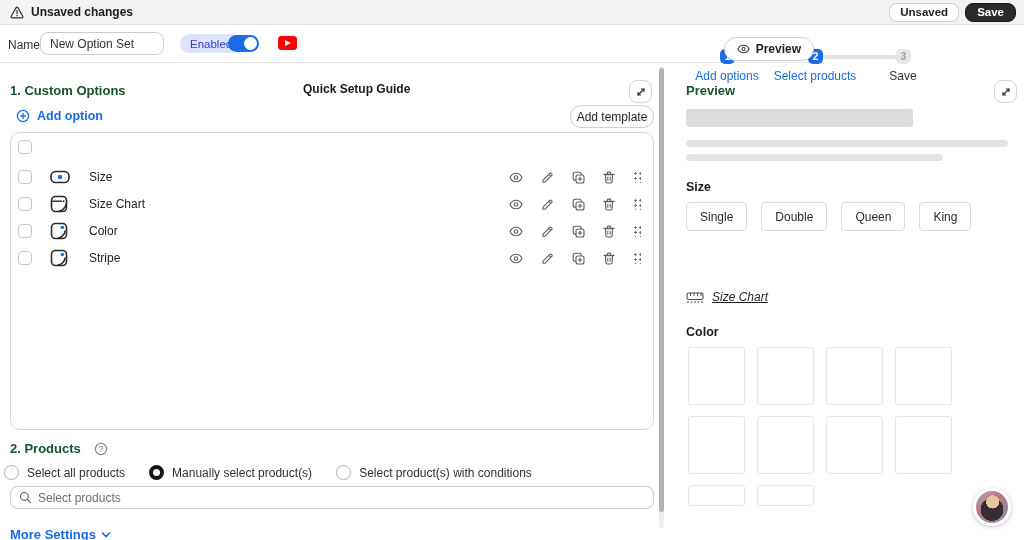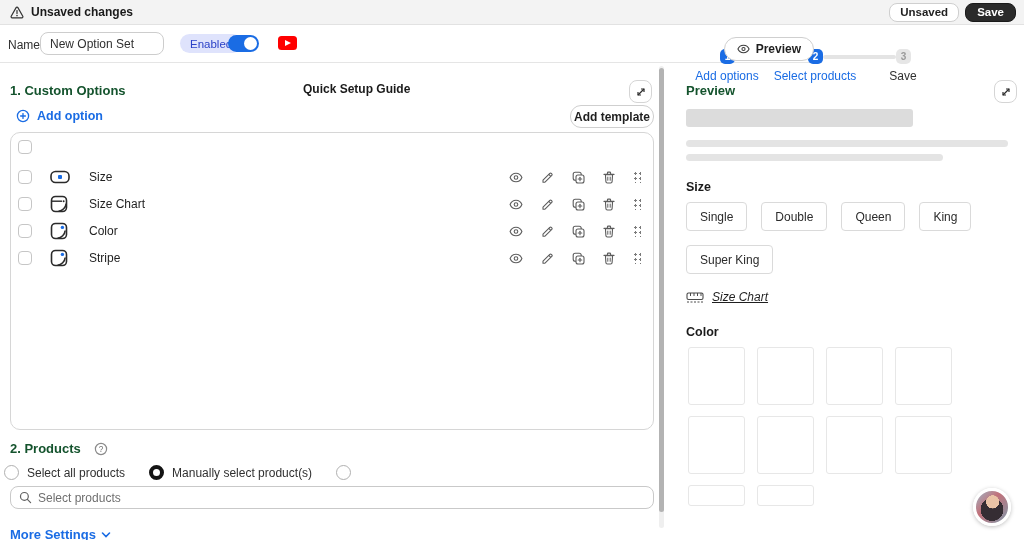--- a/index.html
+++ b/index.html
@@ -47,21 +47,21 @@
     border:1px solid #cfcfcf; border-radius:12px; display:flex; align-items:center; gap:6px;
     font-size:12px; font-weight:600; color:#1f1f1f; cursor:pointer; }
 
   
   .sec-title { font-size:13px; font-weight:700; color:#14532d; }
   .icon-btn { position:absolute; width:23px; height:23px; background:#fff; border:1px solid #d5d5d5;
     border-radius:8px; display:flex; align-items:center; justify-content:center; cursor:pointer; }
   .add-option { position:absolute; left:16px; top:109px; display:flex; align-items:center; gap:7px;
     color:#1a6ce4; font-size:12.5px; font-weight:600; cursor:pointer; }
   .btn-template { position:absolute; left:570px; top:105px; width:84px; height:23px; background:#fff;
-    border:1px solid #cfcfcf; border-radius:11px; font-size:12px; font-weight:700; color:#1f1f1f;
+    border:1px solid #cfcfcf; border-radius:11px; font-size:12px; font-weight:400; color:#1f1f1f;
     display:flex; align-items:center; justify-content:center; cursor:pointer; }
   .options-card { position:absolute; left:10px; top:132px; width:644px; height:298px;
     border:1px solid #d6d6d6; border-radius:10px; background:#fff; }
   .checkbox { width:14px; height:14px; border:1.5px solid #c6c6c6; border-radius:4px; background:#fff; cursor:pointer; }
   .card-head-cb { position:absolute; left:7px; top:7px; }
   .opt-row { position:absolute; left:0; width:644px; height:27px; }
   .opt-row .cb { position:absolute; left:7px; top:6px; }
   .opt-row .type-ic { position:absolute; left:38px; top:3px; }
   .opt-row .lbl { position:absolute; left:78px; top:6px; font-size:12px; color:#1f1f1f; }
   .row-actions { position:absolute; right:14px; top:6px; display:flex; gap:17px; align-items:center; }
@@ -377,20 +377,21 @@
           </svg>
         </span>
     </div>
 
     <div class="radio-row">
       <span class="radio unsel"></span>
       <span class="radio-lbl">Select all products</span>
       <span class="radio sel" style="margin-left:24px;"></span>
       <span class="radio-lbl">Manually select product(s)</span>
       <span class="radio unsel" style="margin-left:24px;"></span>
+      <span class="radio-lbl">Select product(s) with conditions</span>
     </div>
 
     <div class="search-wrap">
       <span>
           <svg width="13" height="13" viewBox="0 0 13 13">
             <circle cx="5.4" cy="5.4" r="3.9" fill="none" stroke="#5f5f5f" stroke-width="1.2"></circle>
             <line x1="8.4" y1="8.4" x2="11.6" y2="11.6" stroke="#5f5f5f" stroke-width="1.2" stroke-linecap="round"></line>
           </svg>
         </span>
       <input placeholder="Select products" style="">
@@ -425,21 +426,20 @@
     <div class="skel-big"></div>
     <div class="skel-line1"></div>
     <div class="skel-line2"></div>
 
     <span class="pv-label" style="left:686px; top:180px;">Size</span>
     <div class="size-btns">
       <span class="size-btn">Single</span>
       <span class="size-btn">Double</span>
       <span class="size-btn">Queen</span>
       <span class="size-btn">King</span>
-      <span class="size-btn">Super King</span>
     </div>
 
     <div class="size-chart-link">
       <span>
           <svg width="18" height="12" viewBox="0 0 18 12">
             <rect x="1" y="2" width="16" height="6.5" rx="1.5" fill="none" stroke="#4a4a4a" stroke-width="1.1"></rect>
             <line x1="4.5" y1="2" x2="4.5" y2="5" stroke="#4a4a4a" stroke-width="1"></line>
             <line x1="8" y1="2" x2="8" y2="5" stroke="#4a4a4a" stroke-width="1"></line>
             <line x1="11.5" y1="2" x2="11.5" y2="5" stroke="#4a4a4a" stroke-width="1"></line>
             <line x1="15" y1="2" x2="15" y2="5" stroke="#4a4a4a" stroke-width="1"></line>

